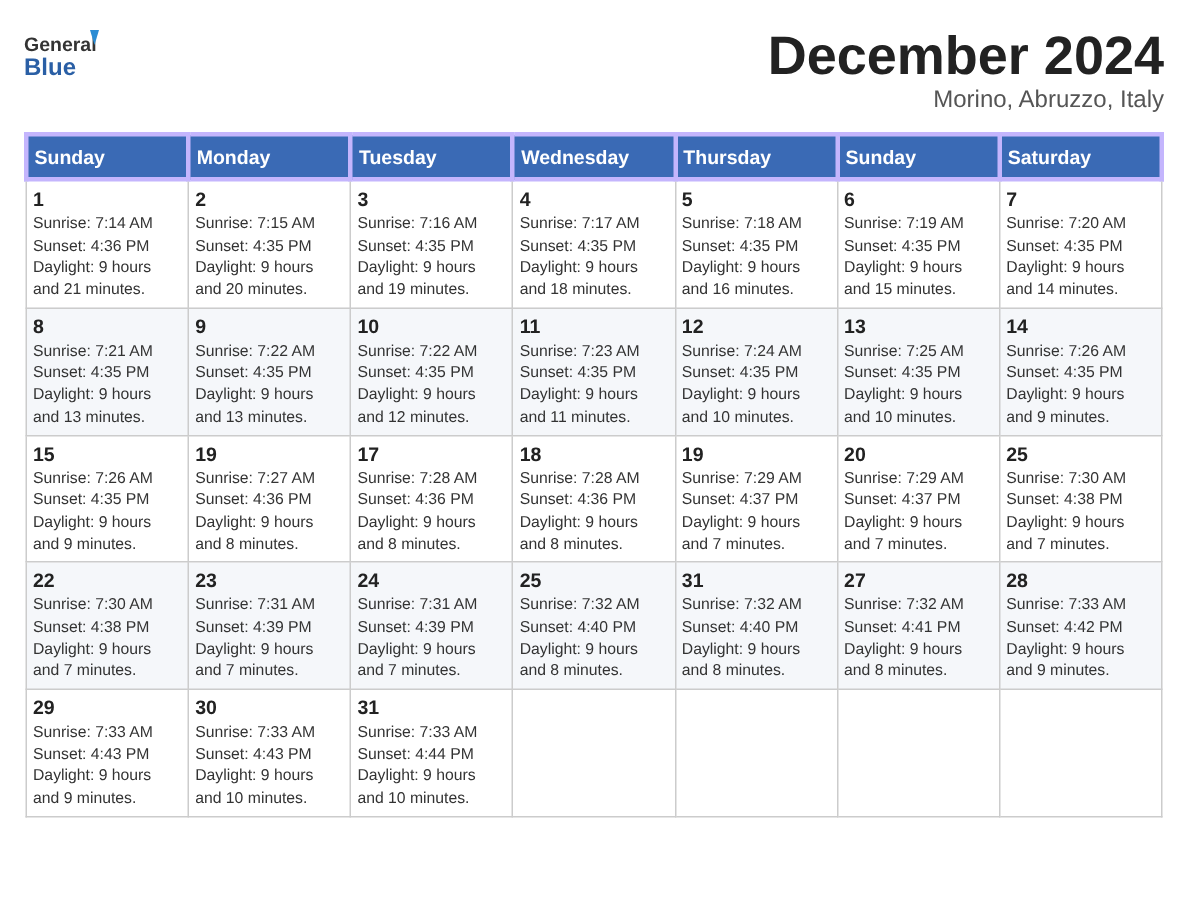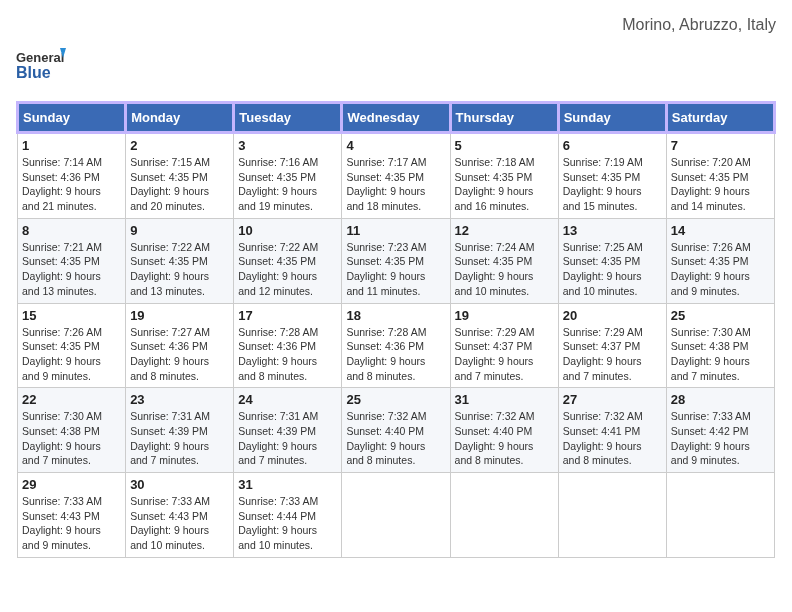--- a/index.html
+++ b/index.html
@@ -16,21 +16,20 @@
       align-items: flex-start;
       margin-bottom: 12px;
     }
     .logo {
       display: flex;
       align-items: flex-end;
       font-size: 18px;
       font-weight: bold;
       color: #2a5fa5;
       line-height: 1.1;
-      margin-top: 28px;
     }
     .title-block { text-align: right; }
     .month-title {
       font-size: 36px;
       font-weight: bold;
       color: #222;
     }
     .subtitle {
       font-size: 16px;
       color: #555;
@@ -81,20 +80,21 @@
 
 <div class="header">
   <div class="logo">
     <svg width="50" height="45" viewBox="0 0 50 45">
       <text x="0" y="18" font-size="13" font-weight="bold" fill="#333" font-family="Arial">General</text>
       <text x="0" y="34" font-size="16" font-weight="bold" fill="#2a5fa5" font-family="Arial">Blue</text>
       <polygon points="44,4 50,4 47,14" fill="#2a8cd4"></polygon>
     </svg>
   </div>
   <div class="title-block">
+    <div class="month-title">December 2024</div>
     <div class="subtitle">Morino, Abruzzo, Italy</div>
   </div>
 </div>
 
 <table class="calendar">
   <thead>
     <tr>
     <th>Sunday</th>
         <th>Monday</th>
         <th>Tuesday</th>

